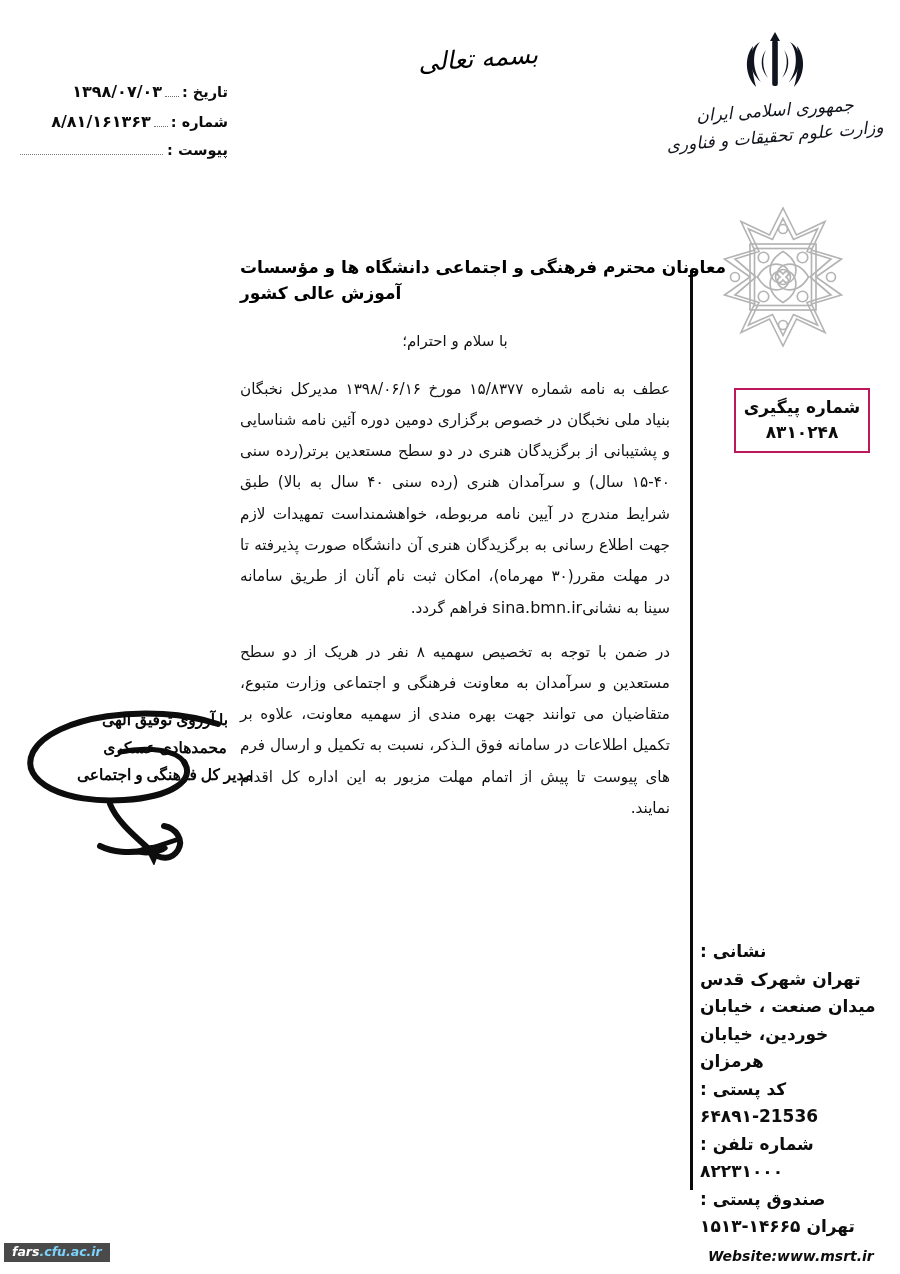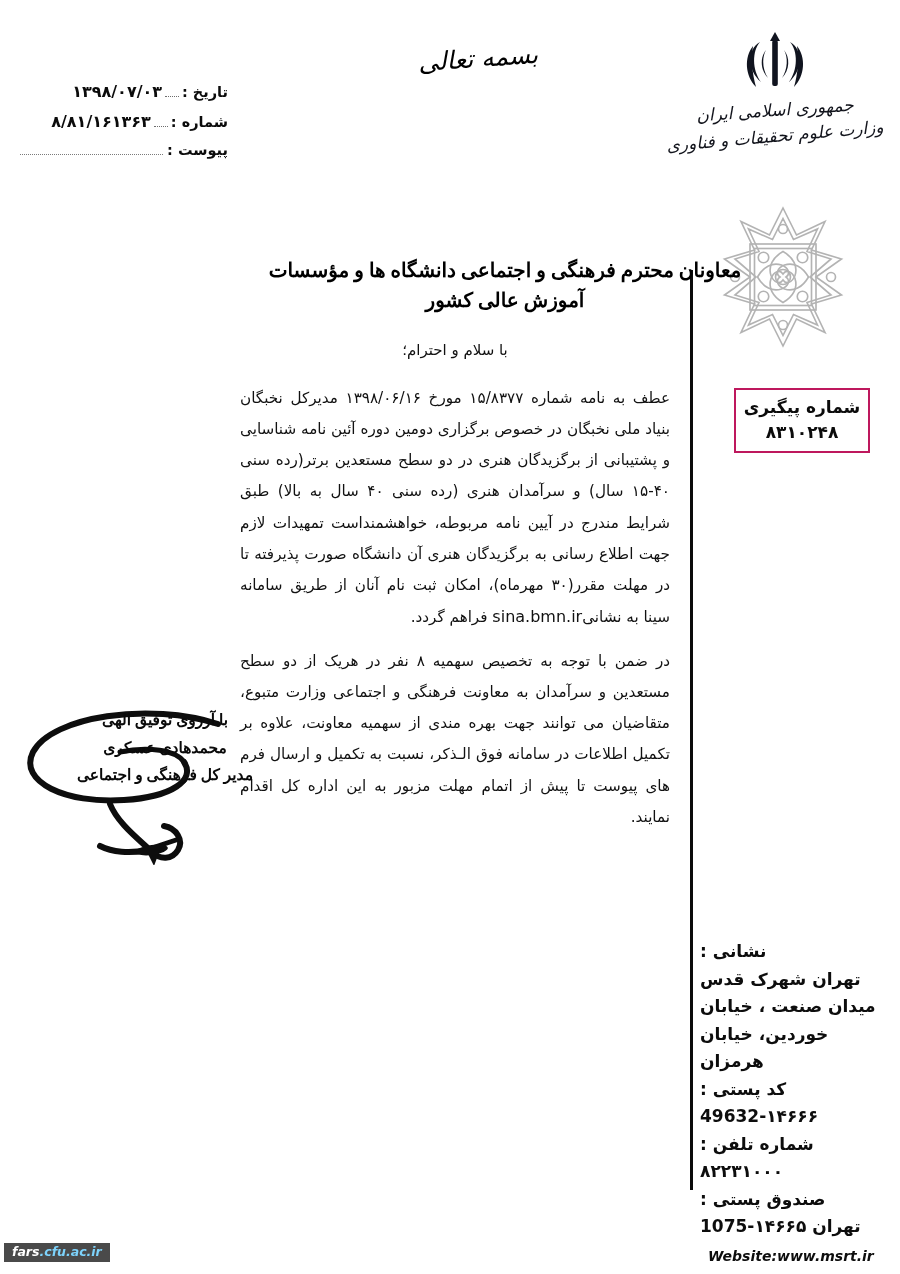--- a/index.html
+++ b/index.html
@@ -149,29 +149,28 @@
 
   
   .letter {
     position: absolute;
     top: 255px;
     right: 230px;
     width: 430px;
     direction: rtl;
   }
   .addressee {
-    font-size: 20px;
+    font-size: 17px;
     font-weight: bold;
     line-height: 1.5;
     color: #000;
-    text-align: center;
+    text-align: left;
     width: 530px;
     margin-right: -100px;
     letter-spacing: -0.2px;
-    font-family: Liberation Serif, serif;
   }
   .greeting {
     margin-top: 26px;
     font-size: 15px;
     color: #111;
     text-align: center;
     width: 430px;
   }
   .para {
     margin-top: 24px;
@@ -362,24 +361,24 @@
       <div class="sig-line">محمدهادی عسکری</div>
       <div class="sig-line">مدیر کل فرهنگی و اجتماعی</div>
     </div>
   </div>
 
   <div class="address">
     <div class="addr-line">نشانی :</div>
     <div class="addr-line">تهران شهرک قدس</div>
     <div class="addr-line">میدان صنعت ، خیابان</div>
     <div class="addr-line">خوردین، خیابان هرمزان</div>
-    <div class="addr-line">کد پستی : ۱۴۶۶۶-49632</div>
+    <div class="addr-line">کد پستی : 21536-۶۴۸۹۱</div>
     <div class="addr-line">شماره تلفن : ۸۲۲۳۱۰۰۰</div>
     <div class="addr-line">صندوق پستی :</div>
-    <div class="addr-line">تهران ۱۴۶۶۵-1075</div>
+    <div class="addr-line">تهران ۱۴۶۶۵-۱۵۱۳</div>
     <div class="addr-line ltr">Website:www.msrt.ir</div>
     <div class="addr-line ltr">Email:info@msrt.ir</div>
   </div>
 
   <div class="watermark">
     <span class="wm-a">fars</span><span class="wm-b">.cfu.ac.ir</span>
   </div>
 
 </div>
 

